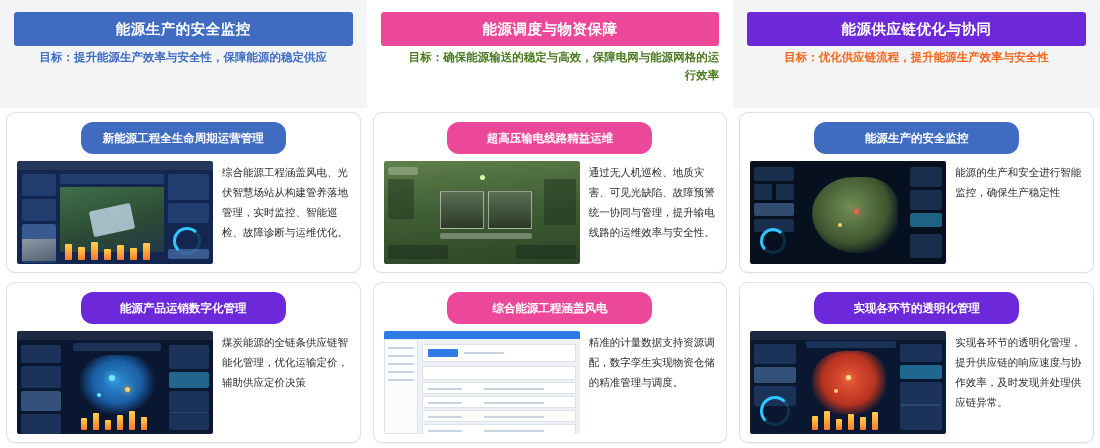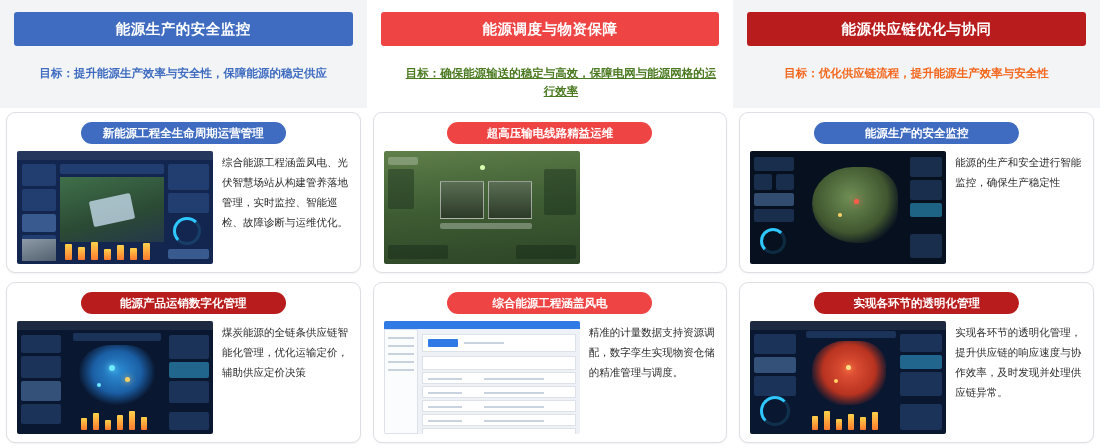--- a/index.html
+++ b/index.html
@@ -17,43 +17,43 @@
     width: 366.6px; padding: 12px 14px 0 14px;
     display: flex; flex-direction: column; align-items: center;
   }
   .col-head.tint { background: #f2f4f6; }
   .head-pill {
     width: 100%; height: 34px; border-radius: 3px;
     display: flex; align-items: center; justify-content: center;
     color: #ffffff; font-size: 14.5px; font-weight: bold; letter-spacing: .5px;
   }
   .head-goal {
-    margin-top: 19px; width: 100%; text-align: center;
+    margin-top: 3px; width: 100%; text-align: center;
     font-size: 11.5px; line-height: 1.55; font-weight: bold;
   }
-  .head-goal.g-left { text-align: center; padding-left: 22px; text-decoration: underline; }
+  .head-goal.g-left { text-align: right; padding-left: 22px; }
   .blue-bg   { background: #3f6cc0; }
-  .green-bg  { background: #ef4444; }
-  .orange-bg { background: #b91c1c; }
+  .green-bg  { background: #ec4899; }
+  .orange-bg { background: #6d28d9; }
   .blue-tx   { color: #3f6cc0; }
   .green-tx  { color: #4b7a21; }
   .orange-tx { color: #f4661b; }
 
   
   .grid { flex: 1; display: grid; grid-template-columns: repeat(3, 1fr); grid-template-rows: 1fr 1fr; }
   .cell { padding: 4px 6px 5px 6px; }
   .card {
     height: 100%; background: #ffffff;
     border: 1px solid #dcdfe3; border-radius: 9px;
     padding: 9px 10px 8px 10px;
     display: flex; flex-direction: column; align-items: center;
     box-shadow: 0 1px 2px rgba(0,0,0,.05);
   }
   .card-pill {
-    height: 22px; min-width: 205px; padding: 0 16px;
+    height: 32px; min-width: 205px; padding: 0 16px;
     border-radius: 12px; display: flex; align-items: center; justify-content: center;
     color: #fff; font-size: 11.5px; font-weight: bold; white-space: nowrap;
   }
   .card-body { display: flex; flex: 1; width: 100%; margin-top: 7px; gap: 9px; min-height: 0; }
   .thumb { width: 196px; border-radius: 2px; overflow: hidden; position: relative; flex: none; }
   .desc {
     flex: 1; font-size: 10.5px; line-height: 1.9; color: #2c2c2c;
     word-break: break-all; padding-top: 2px;
   }
 
@@ -165,20 +165,21 @@
             <div class="tile" style="left:4px;top:6px;width:30px;height:8px;background:rgba(255,255,255,.25)"></div>
             <div class="tile" style="left:4px;top:18px;width:26px;height:40px;background:rgba(20,40,25,.4)"></div>
             <div class="photo mono" style="left:56px;top:30px;width:44px;height:38px;border:1px solid rgba(255,255,255,.5)"></div>
             <div class="photo mono" style="left:104px;top:30px;width:44px;height:38px;border:1px solid rgba(255,255,255,.5)"></div>
             <div class="tile" style="left:56px;top:72px;width:92px;height:6px;background:rgba(255,255,255,.3)"></div>
             <div class="tile" style="left:160px;top:18px;width:32px;height:46px;background:rgba(20,40,25,.4)"></div>
             <div class="tile" style="left:4px;bottom:5px;width:60px;height:14px;background:rgba(20,40,25,.45)"></div>
             <div class="tile" style="left:132px;bottom:5px;width:60px;height:14px;background:rgba(20,40,25,.45)"></div>
             <div class="dot" style="left:96px;top:14px;width:5px;height:5px;background:#d8ffb0"></div>
           </div>
+          <div class="desc">通过无人机巡检、地质灾害、可见光缺陷、故障预警统一协同与管理，提升输电线路的运维效率与安全性。</div>
         </div>
       </div>
     </div>
 
     <div class="cell">
       <div class="card">
         <div class="card-pill blue-bg">能源生产的安全监控</div>
         <div class="card-body">
           <div class="thumb">
             <div class="scr" style="background:#07101f"></div>

